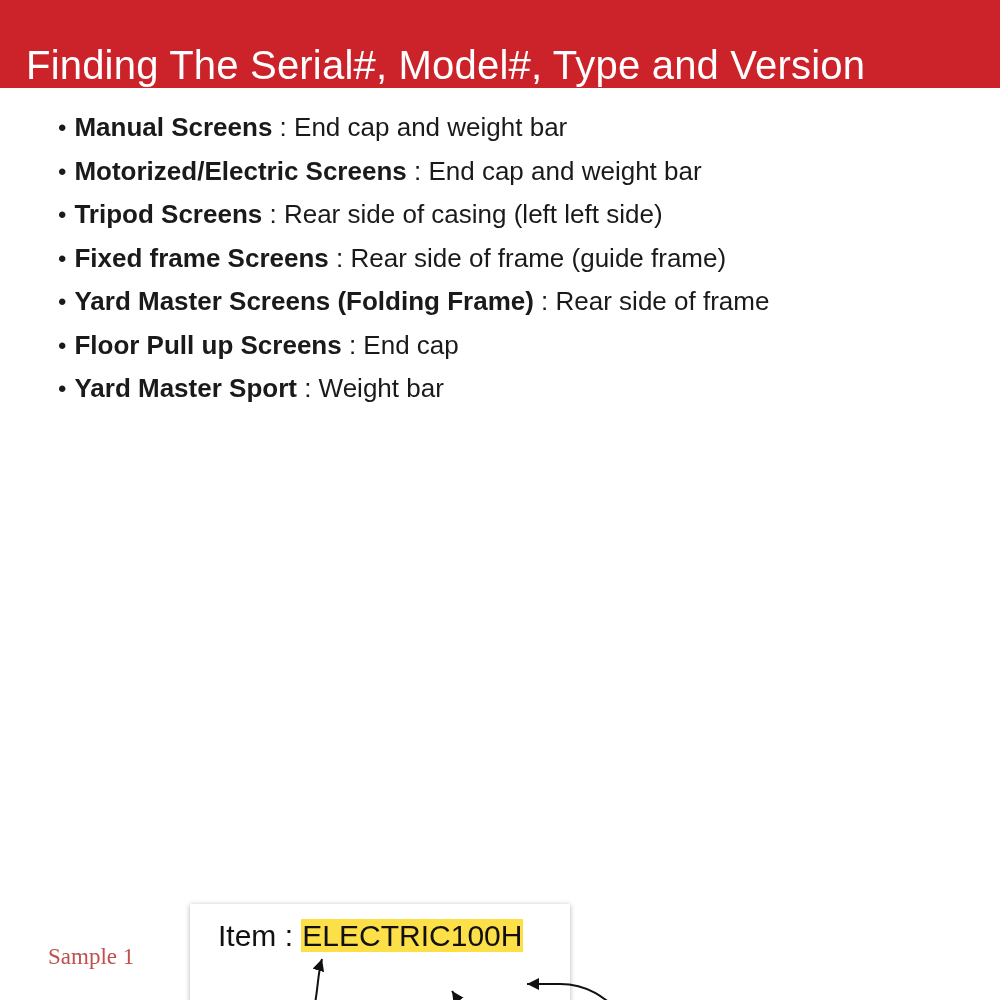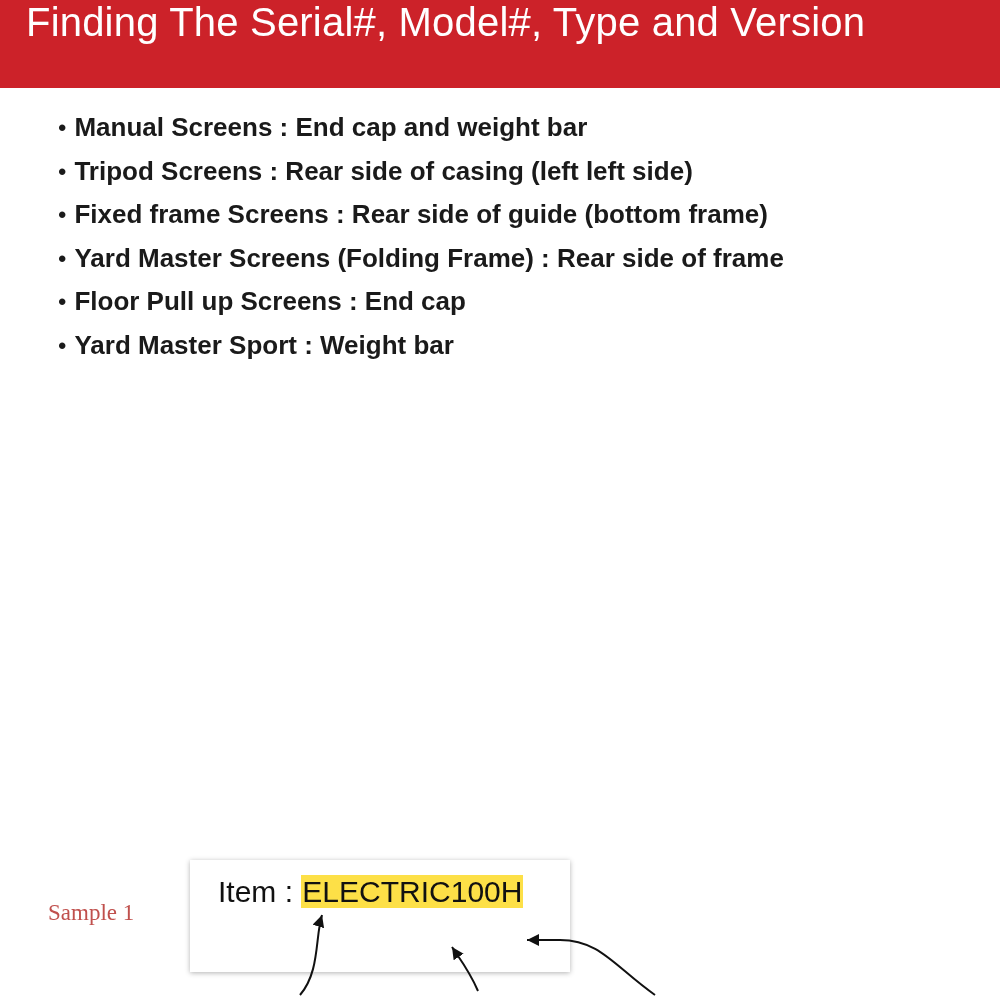--- a/index.html
+++ b/index.html
@@ -11,21 +11,21 @@
     overflow: hidden;
     position: relative;
   }
 
   
   .header {
     width: 1000px;
     height: 88px;
     background: #cc2229;
     display: flex;
-    align-items: flex-start;
+    align-items: flex-end;
     padding-left: 26px;
   }
   .header-title {
     color: #ffffff;
     font-size: 40px;
     font-weight: 400;
     letter-spacing: 0.2px;
     white-space: nowrap;
   }
 
@@ -35,21 +35,21 @@
     padding-left: 58px;
   }
   .list-item {
     font-size: 26px;
     color: #1a1a1a;
     line-height: 42.5px;
     white-space: nowrap;
   }
   .bullet { font-size: 24px; margin-right: 8px; }
   .li-bold { font-weight: bold; text-align: center; }
-  .li-rest { font-weight: bold; }
+  .li-rest { font-weight: normal; }
 
   
   .samples { position: relative; height: 500px; }
 
   .sample-label {
     position: absolute;
     color: #c0504d;
     font-size: 23px;
     font-family: "Liberation Serif", serif;
   }
@@ -81,24 +81,27 @@
 
 <div class="header">
   <div class="header-title">Finding The Serial#, Model#, Type and Version</div>
 </div>
 
 <div class="list">
   <div class="list-item">
     <span class="bullet">•</span><span class="li-bold">Manual Screens</span><span class="li-rest"> : End cap and weight bar</span>
   </div>
   <div class="list-item">
+    <span class="bullet">•</span><span class="li-bold">Motorized/Electric Screens</span><span class="li-rest"> : End cap and weight bar</span>
+  </div>
+  <div class="list-item">
     <span class="bullet">•</span><span class="li-bold">Tripod Screens</span><span class="li-rest"> : Rear side of casing (left left side)</span>
   </div>
   <div class="list-item">
-    <span class="bullet">•</span><span class="li-bold">Fixed frame Screens</span><span class="li-rest"> : Rear side of guide (bottom frame)</span>
+    <span class="bullet">•</span><span class="li-bold">Fixed frame Screens</span><span class="li-rest"> : Rear side of frame (guide frame)</span>
   </div>
   <div class="list-item">
     <span class="bullet">•</span><span class="li-bold">Yard Master Screens (Folding Frame)</span><span class="li-rest"> : Rear side of frame</span>
   </div>
   <div class="list-item">
     <span class="bullet">•</span><span class="li-bold">Floor Pull up Screens</span><span class="li-rest"> : End cap</span>
   </div>
   <div class="list-item">
     <span class="bullet">•</span><span class="li-bold">Yard Master Sport</span><span class="li-rest"> : Weight bar</span>
   </div>

